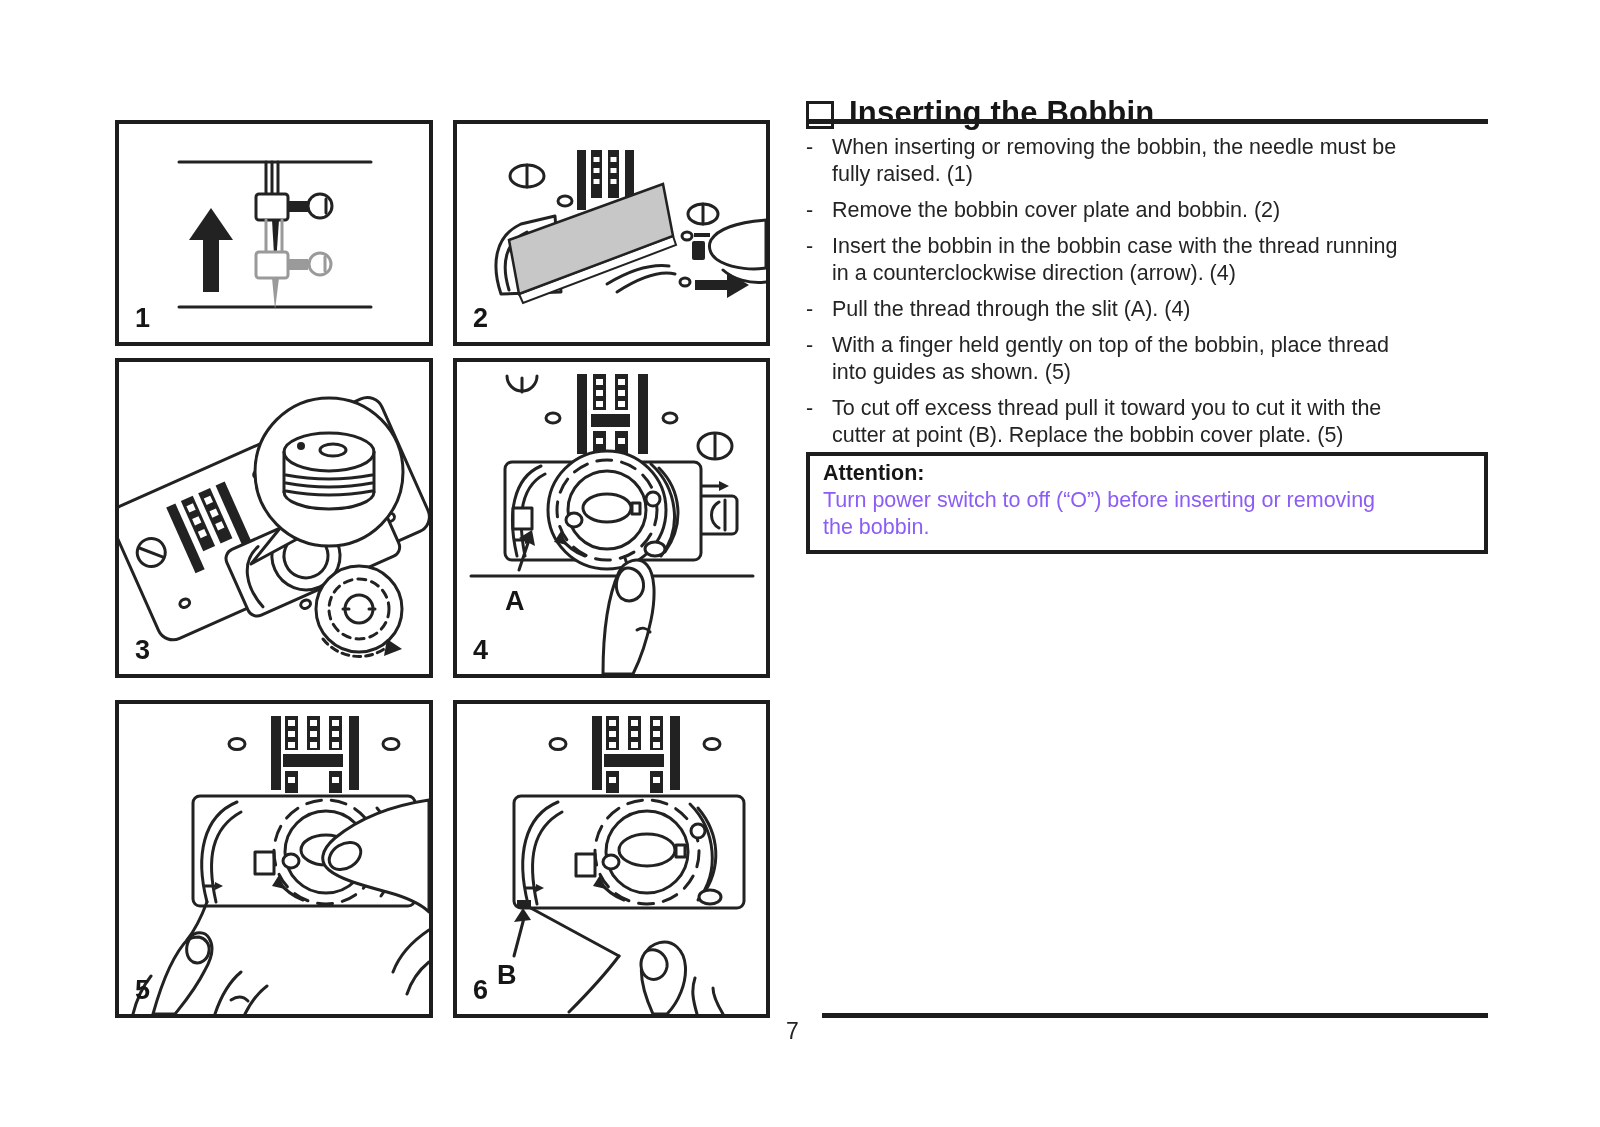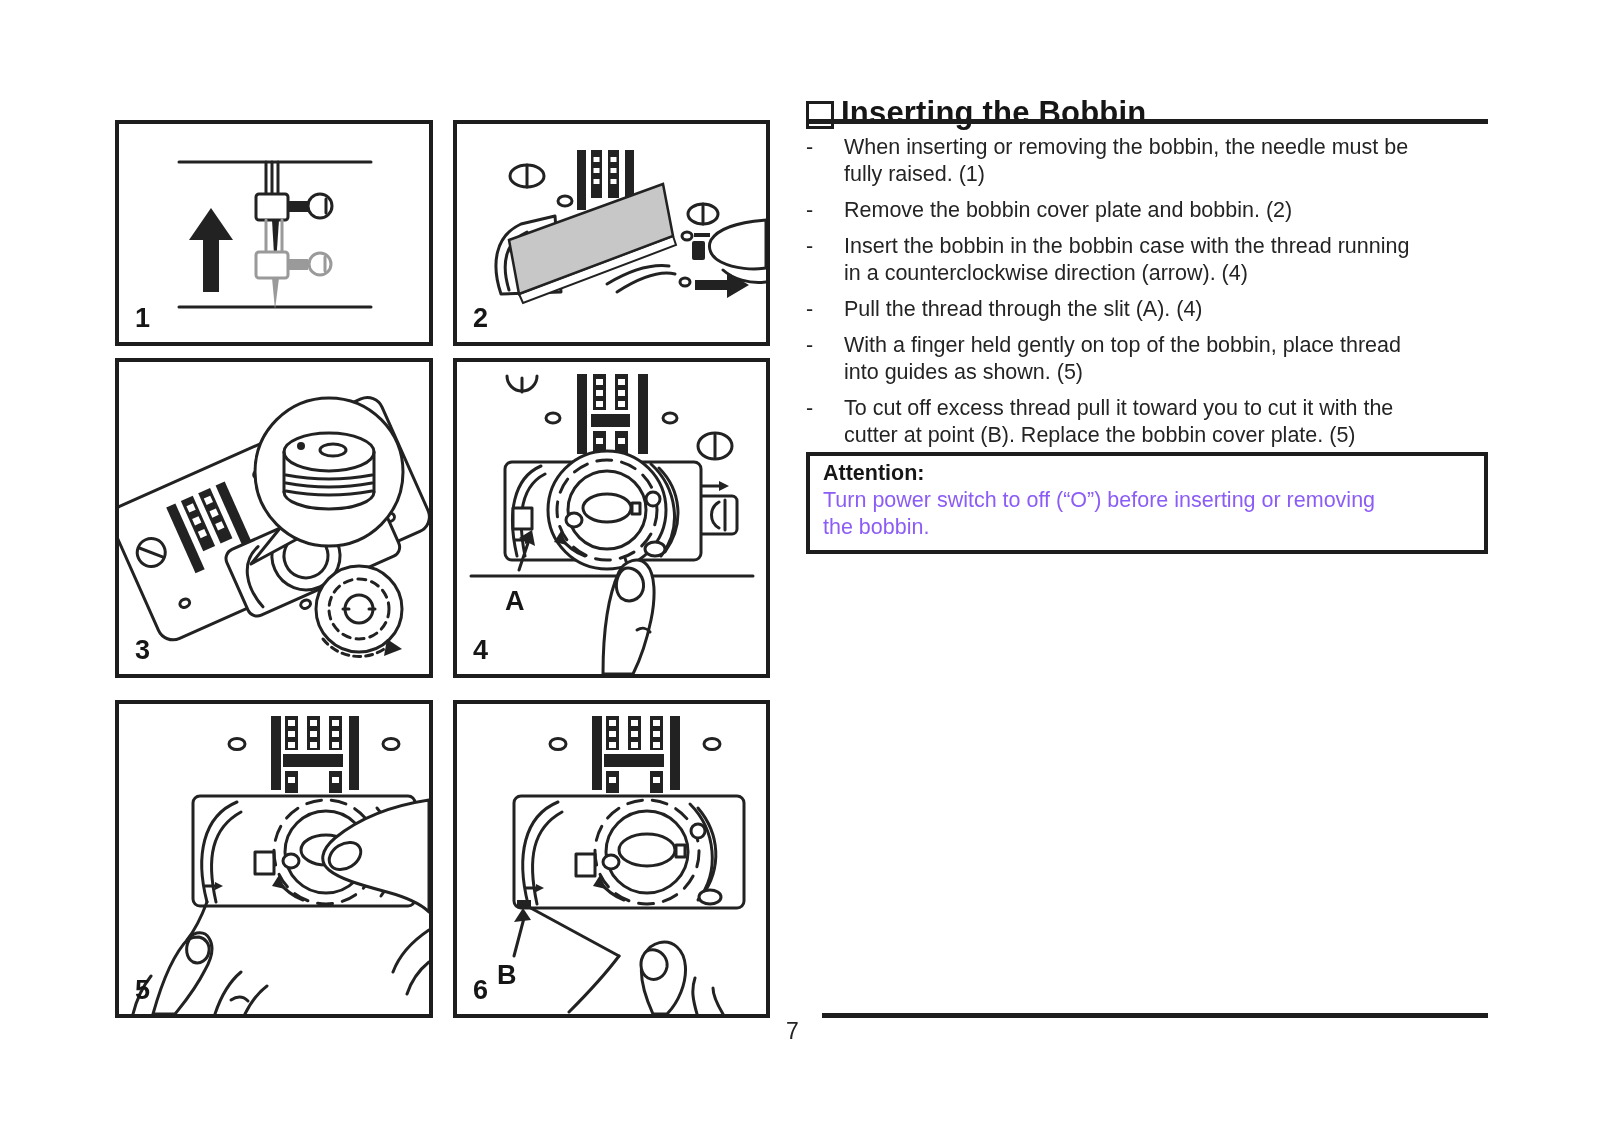--- a/index.html
+++ b/index.html
@@ -16,35 +16,35 @@
     position:absolute; left:16px; bottom:8px; font-weight:bold; font-size:27px; color:#161616;
   }
   #panel1 { left:115px; top:120px; width:318px; height:226px; }
   #panel2 { left:453px; top:120px; width:317px; height:226px; }
   #panel3 { left:115px; top:358px; width:318px; height:320px; }
   #panel4 { left:453px; top:358px; width:317px; height:320px; }
   #panel5 { left:115px; top:700px; width:318px; height:318px; }
   #panel6 { left:453px; top:700px; width:317px; height:318px; }
 
   .title {
-    position:absolute; left:806px; top:74px; display:flex; align-items:flex-start; gap:7px;
+    position:absolute; left:806px; top:74px; display:flex; align-items:flex-start; gap:15px;
     font-size:31px; font-weight:bold; color:#161616; letter-spacing:0.2px;
   }
   .title-square { width:22px; height:22px; border:3px solid #1d1d1d; margin-top:6px; flex:none; }
   .title-rule { position:absolute; left:806px; top:119px; width:682px; height:5px; background:#1d1d1d; }
 
   .instructions {
     position:absolute; left:806px; top:134px; width:684px;
     list-style:none; margin:0; padding:0;
   }
   .instructions li {
     display:flex; margin-bottom:9px; font-size:21.5px; line-height:27px; color:#242424;
   }
   .dash { width:26px; flex:none; }
-  .item-text { white-space:pre-line;margin-left:12px; }
+  .item-text { white-space:pre-line; }
 
   .attention {
     position:absolute; left:806px; top:452px; box-sizing:border-box; width:682px;
     border:4px solid #1d1d1d; padding:3px 13px 9px 13px; background:#fff;
   }
   .attention-heading { font-weight:bold; font-size:21.5px; line-height:28px; color:#161616; }
   .attention-body { font-size:21.5px; line-height:27px; white-space:pre-line; color:#8b5cf6; }
 
   .footer-rule { position:absolute; left:822px; top:1013px; width:666px; height:5px; background:#1d1d1d; }
   .page-number { position:absolute; left:786px; top:1018px; font-size:23px; color:#242424; }

